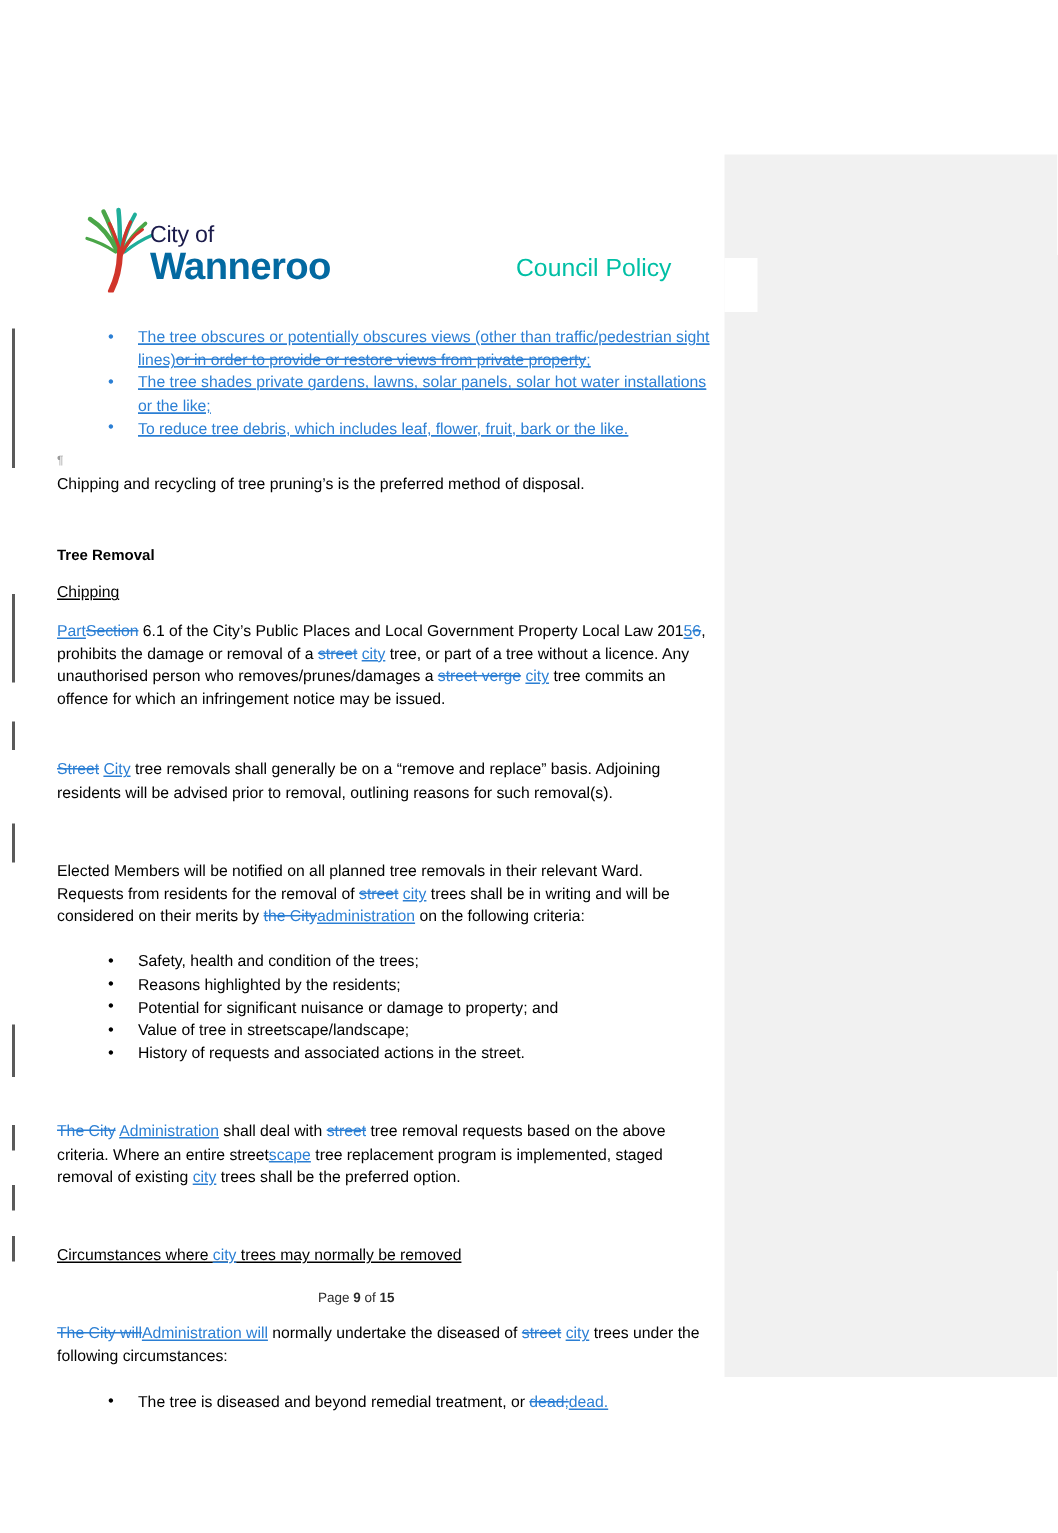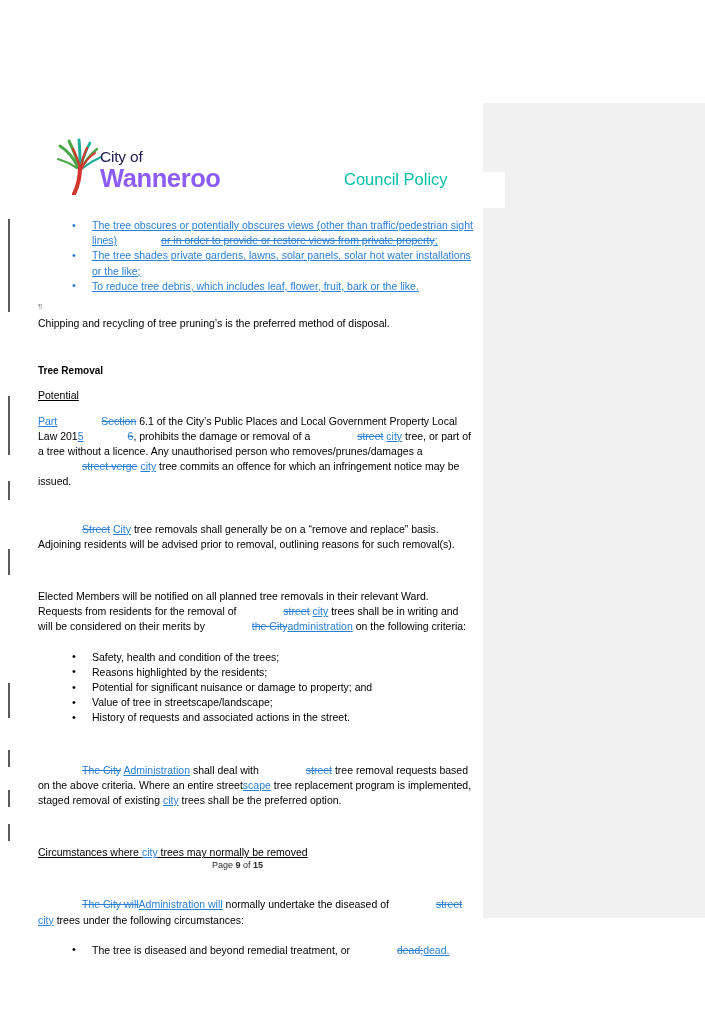--- a/index.html
+++ b/index.html
@@ -77,21 +77,21 @@
     letter-spacing: -0.2px;
     display: block;
     color: #1b1b4b;
   }
   #logo-wanneroo {
     font-size: 25.5px;
     font-weight: bold;
     letter-spacing: -0.4px;
     display: block;
     margin-top: 1px;
-    color: #8b5cf6;
+    color: #0369a1;
   }
   #doc-type {
     position: absolute;
     left: 290px;
     top: 34px;
     font-size: 16.5px;
     color: #00bfa5;
     white-space: nowrap;
   }
 
@@ -133,21 +133,20 @@
   ul.bullets.ins li::before { color: #2b7fd4; }
 
   
   .ins {
     color: #2b7fd4;
     text-decoration: underline;
   }
   .del {
     color: #2b7fd4;
     text-decoration: line-through;
-    margin-left: 44px;
   }
 
   .heading-bold {
     font-weight: bold;
     font-size: 10px;
   }
   .heading-uline {
     text-decoration: underline;
     font-size: 10.5px;
   }
@@ -238,21 +237,21 @@
 
     <p class="para">Chipping and recycling of tree pruning’s is the preferred method of disposal.</p>
 
     <div class="spacer-lg"></div>
     <div class="spacer-sm"></div>
 
     <p class="para heading-bold">Tree Removal</p>
 
     <div class="spacer-sm"></div>
 
-    <p class="para heading-uline">Potential</p>
+    <p class="para heading-uline">Chipping</p>
 
     <div class="spacer-sm"></div>
 
     <p class="para"><span class="ins">Part</span><span class="del">Section</span><span> 6.1 of the City’s Public Places and Local Government Property Local Law 201</span><span class="ins">5</span><span class="del">6</span><span>, prohibits the damage or removal of a </span><span class="del">street</span><span> </span><span class="ins">city</span><span> tree, or part of a tree without a licence. Any unauthorised person who removes/prunes/damages a </span><span class="del">street verge</span><span> </span><span class="ins">city</span><span> tree commits an offence for which an infringement notice may be issued.</span></p>
 
     <div class="spacer-lg"></div>
     <div class="spacer-sm"></div>
 
     <p class="para"><span class="del">Street</span><span> </span><span class="ins">City</span><span> tree removals shall generally be on a “remove and replace” basis. Adjoining residents will be advised prior to removal, outlining reasons for such removal(s).</span></p>
 

